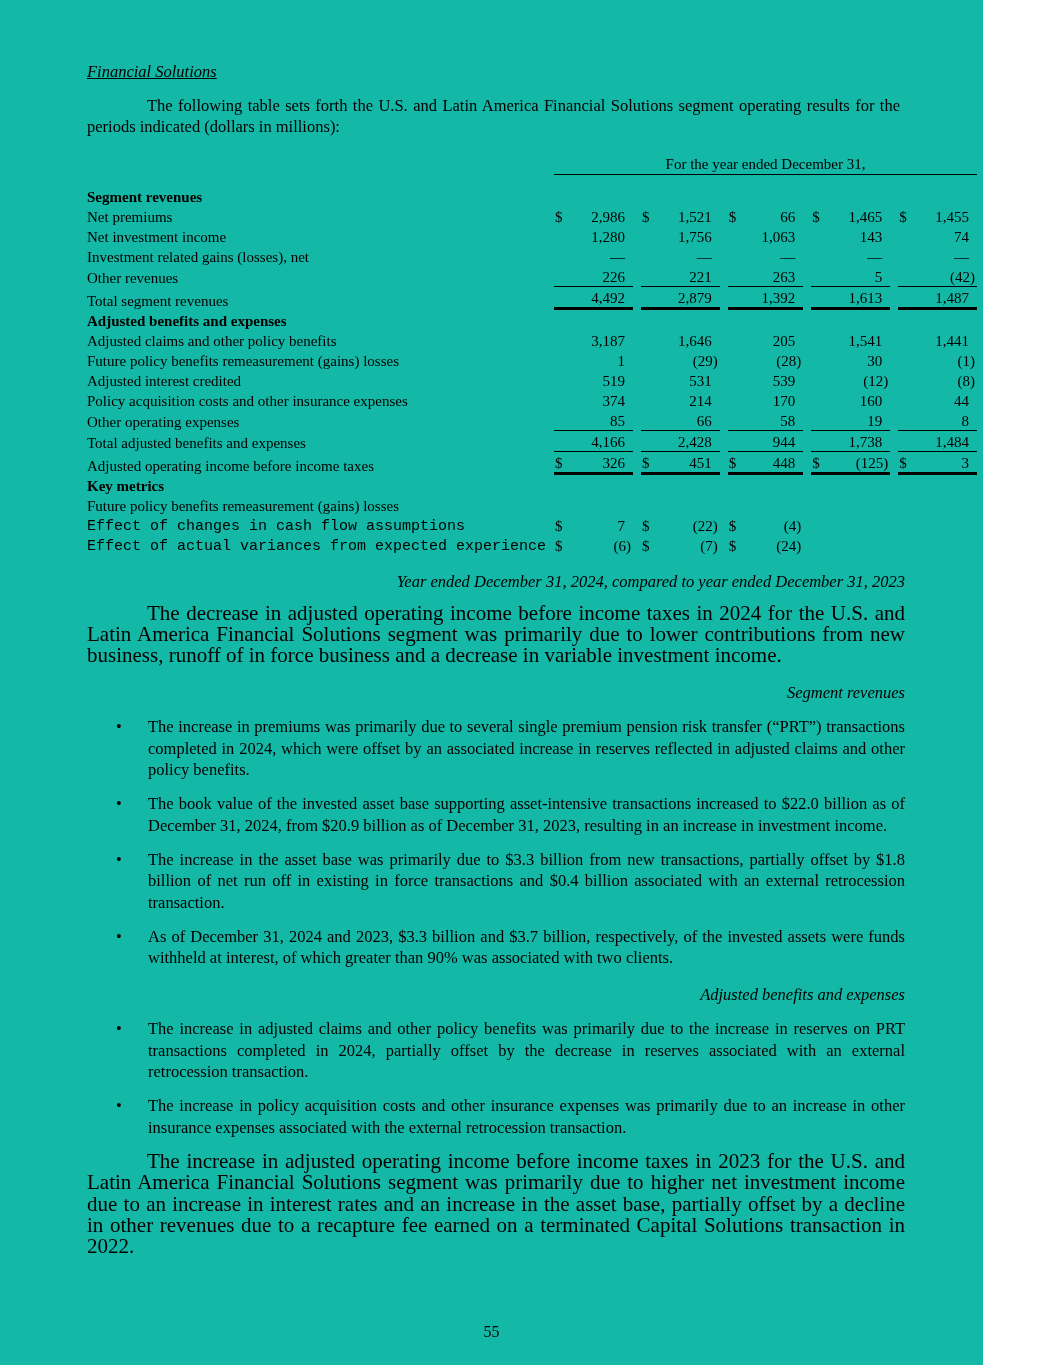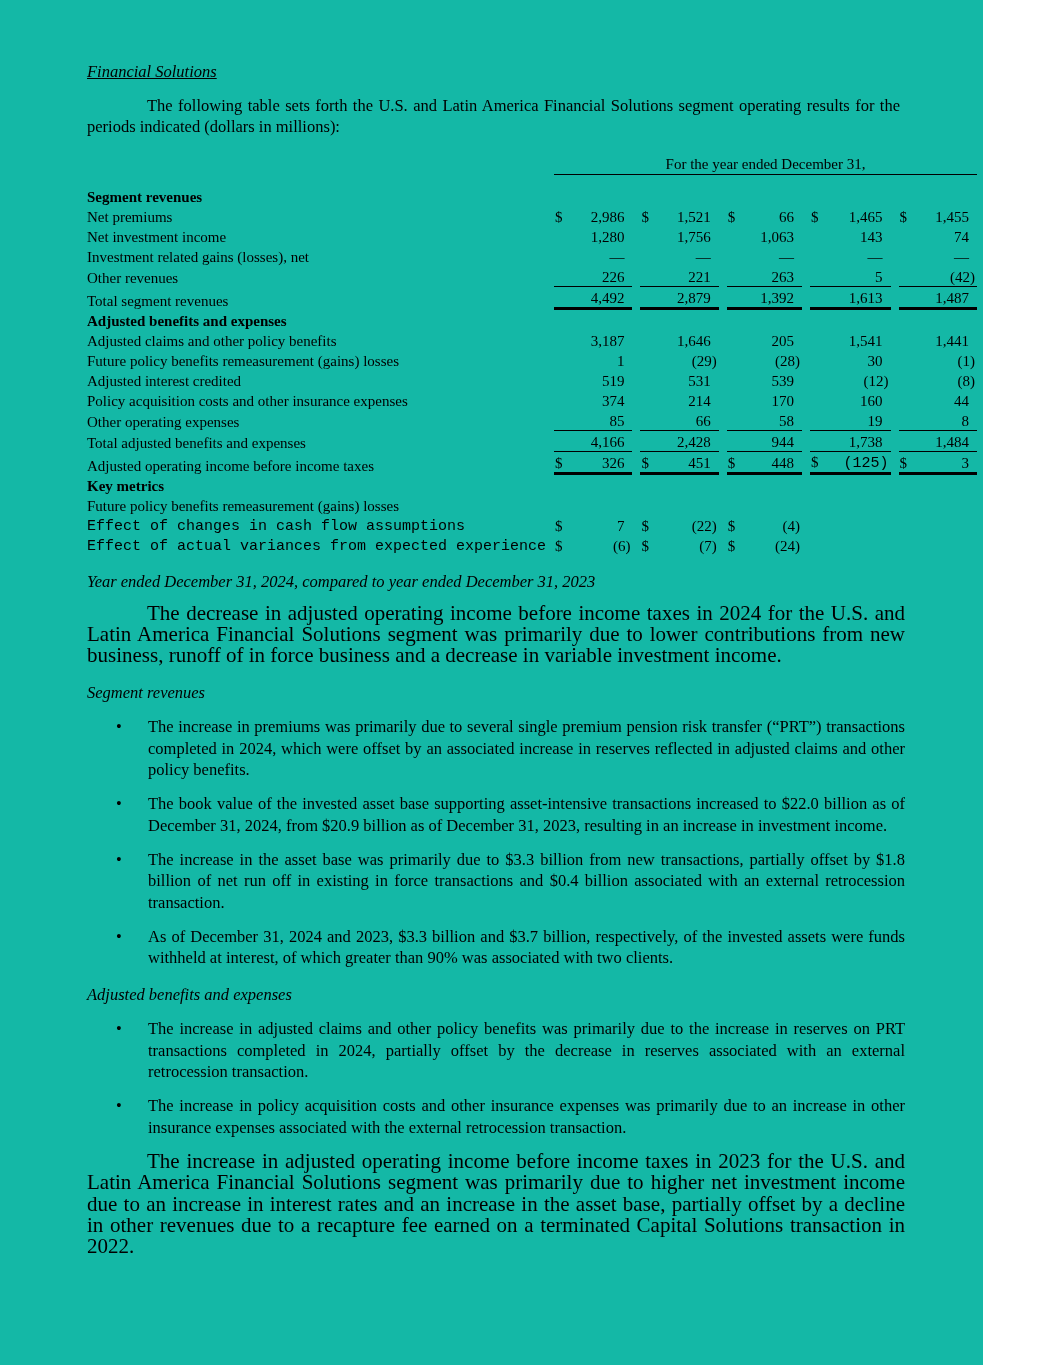--- a/index.html
+++ b/index.html
@@ -30,21 +30,21 @@
   tr.spacer td { height:11px; }
   .cellbox { display:flex; align-items:baseline; }
   .usd { flex:none; padding-left:1px; }
   .val { flex:1; text-align:right; padding-right:8px; }
   .rule-thin  { border-bottom:1px solid #000; }
   .rule-thick { border-bottom:3px solid #000; }
   .bold { font-weight:bold; }
   .ind1 { padding-left:14px;font-family:Liberation Mono, monospace; }
   .ind2 { padding-left:34px; }
   
-  .sect-heading { font-style:italic; font-size:16.5px; margin-top:17px; }
+  .sect-heading { font-style:italic; font-size:16.5px; margin-top:17px;text-align:right; }
   .body-para {
     margin:11px 0 0 0; font-size:21px; line-height:21.3px;
     text-align:justify; text-indent:60px;
   }
   .bullets { margin-top:13px; }
   .bullet-item { display:flex; margin-bottom:13px; }
   .bullet-glyph { flex:none; width:32px; margin-left:29px; font-size:16.5px; line-height:21.3px; }
   .bullet-text { flex:1; text-align:justify; font-size:16.5px; line-height:21.3px; }
   .page-number {
     position:absolute; bottom:24px; left:0; width:100%;
@@ -516,21 +516,21 @@
           </td>
           <td class="grp rule-thick">
             <div class="cellbox">
               <span class="usd">$</span>
               <span class="val">448</span>
             </div>
           </td>
           <td class="grp rule-thick">
             <div class="cellbox">
               <span class="usd">$</span>
-              <span class="val" style="padding-right: 2px; font-family: Liberation Mono, monospace;">(125)</span>
+              <span class="val" style="padding-right: 2px;">(125)</span>
             </div>
           </td>
           <td class="grp rule-thick">
             <div class="cellbox">
               <span class="usd">$</span>
               <span class="val">3</span>
             </div>
           </td>
         </tr>
         <tr>
@@ -697,13 +697,14 @@
           <div class="bullet-text">The increase in adjusted claims and other policy benefits was primarily due to the increase in reserves on PRT transactions completed in 2024, partially offset by the decrease in reserves associated with an external retrocession transaction.</div>
         </div>
         <div class="bullet-item">
           <span class="bullet-glyph">•</span>
           <div class="bullet-text">The increase in policy acquisition costs and other insurance expenses was primarily due to an increase in other insurance expenses associated with the external retrocession transaction.</div>
         </div>
       </div>
       <p class="body-para">The increase in adjusted operating income before income taxes in 2023 for the U.S. and Latin America Financial Solutions segment was primarily due to higher net investment income due to an increase in interest rates and an increase in the asset base, partially offset by a decline in other revenues due to a recapture fee earned on a terminated Capital Solutions transaction in 2022.</p>
     </div>
 
+  <div class="page-number">55</div>
 </div>
 
 </body></html>

